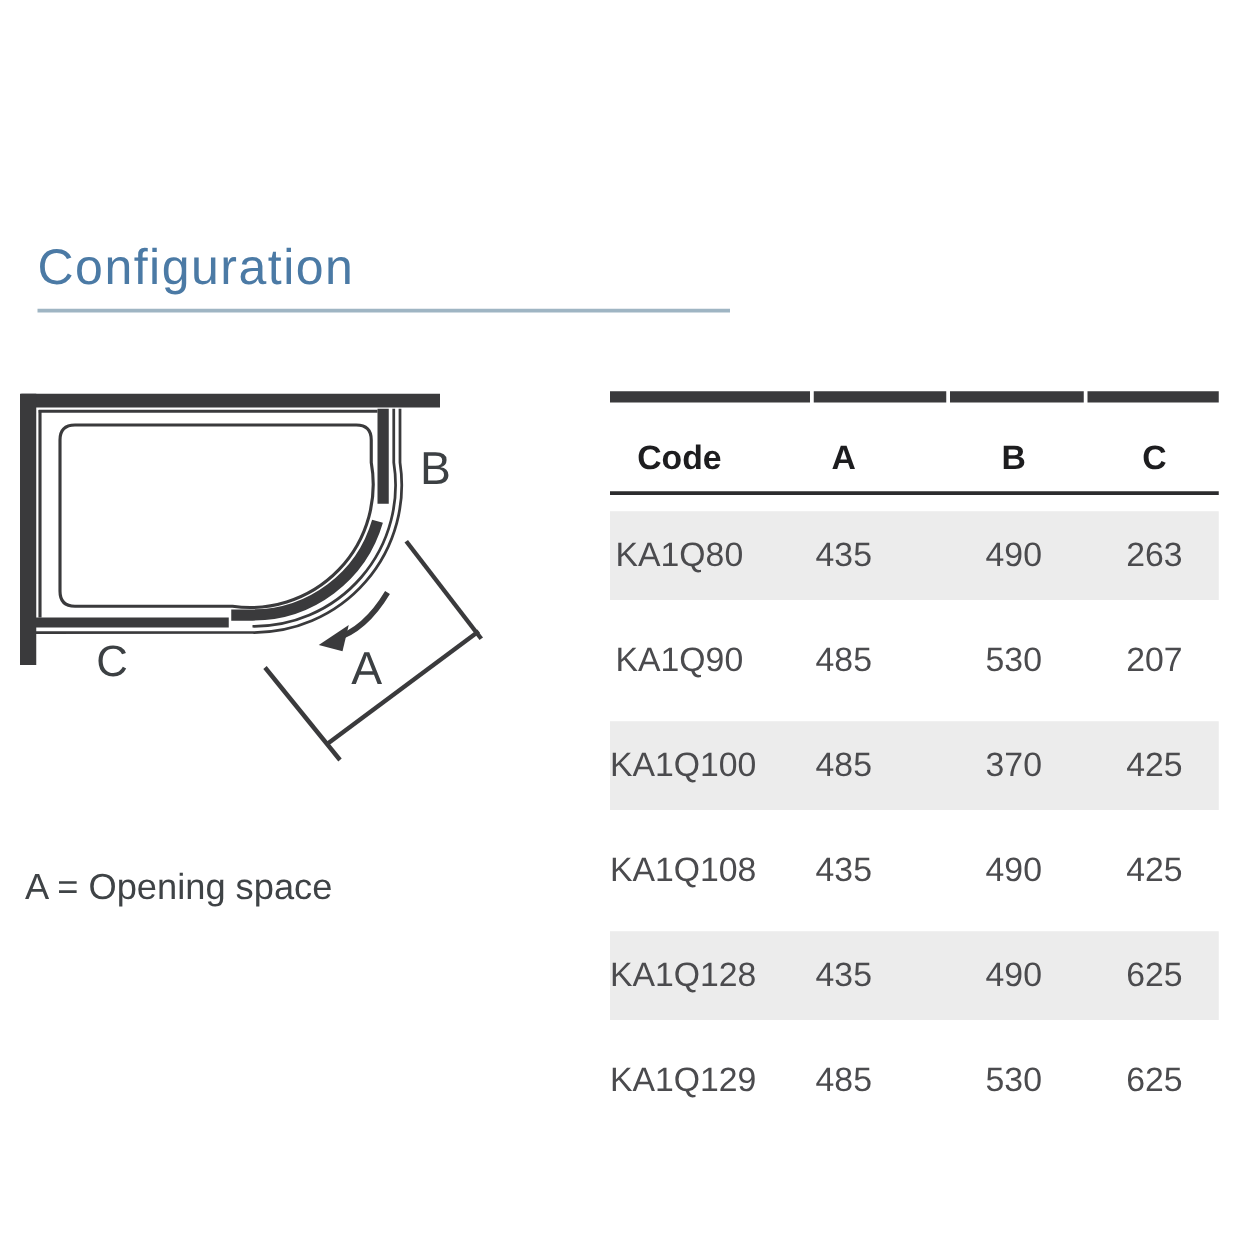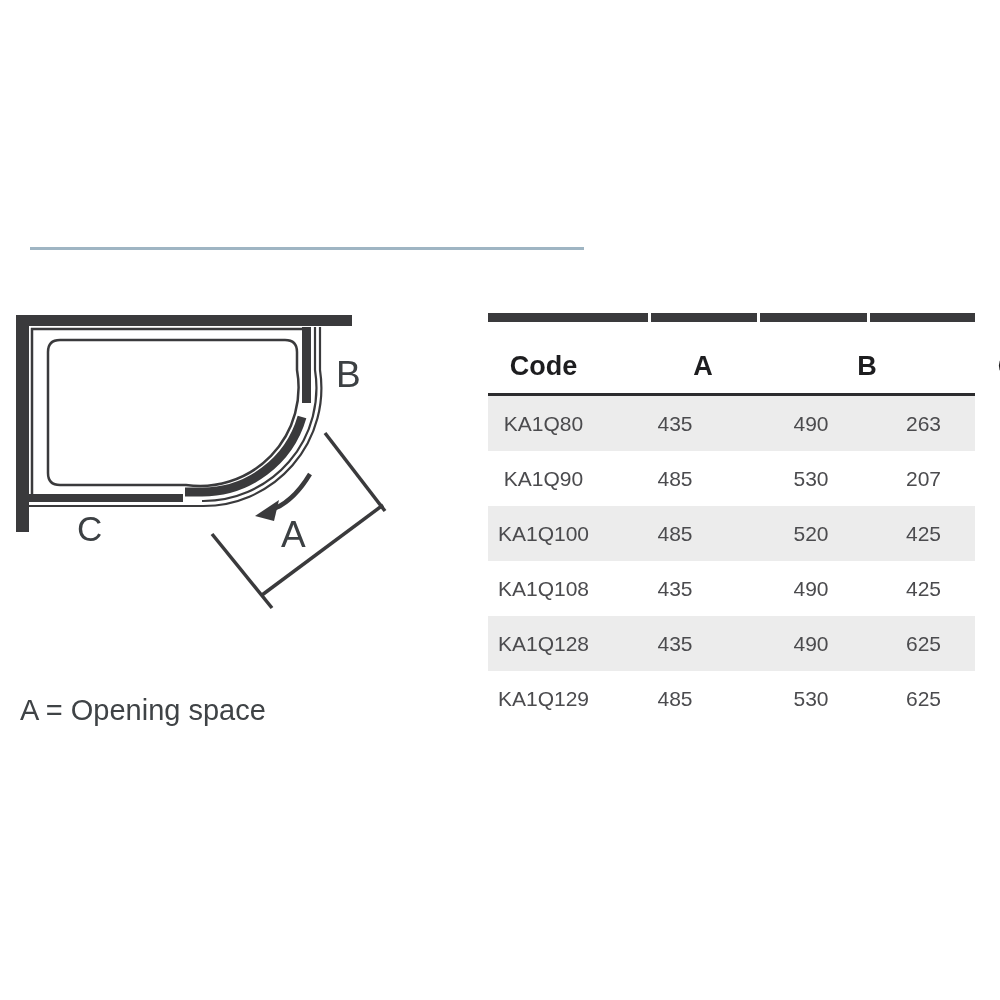--- a/index.html
+++ b/index.html
@@ -23,32 +23,33 @@
     position:absolute;left:20px;top:692px;
     font-size:29px;line-height:37.5px;color:#3f4346;
   }
   
   .spec-table{position:absolute;left:488px;top:313px;width:487px;}
   .topbar{display:flex;column-gap:3px;height:9px;}
   .topbar .seg{background:#3a3a3c;height:9px;}
   .seg1{width:160px;} .seg2{width:106px;} .seg3{width:107px;} .seg4{width:105px;}
   .cols{display:grid;grid-template-columns:111px 152px 120px 105px;align-items:center;}
   .thead{height:71px;box-sizing:border-box;padding-top:17px;
-    font-weight:bold;font-size:27px;color:#1d1d1f;gap:28px;}
+    font-weight:bold;font-size:27px;color:#1d1d1f;}
   .thead div{text-align:center;}
   .hline{height:3px;background:#2c2c2e;}
-  .trow{height:55px;font-size:21px;color:#4b4b4e;}
+  .trow{height:71px;font-size:27px;color:#4b4b4e;margin-top:13px;}
   .trow div{text-align:center;}
   .trow.alt{background:#ececec;}
 </style>
 </head>
 <body>
 
 <div class="page">
 
+  <div class="title">Configuration</div>
   <div class="title-underline"></div>
 
   <svg class="diagram" viewBox="0 300 440 340" width="440" height="340">
 
     <rect x="17" y="315" width="335" height="11" fill="#3a3a3c"></rect>
     <rect x="16" y="315" width="13" height="217" fill="#3a3a3c"></rect>
 
     <line x1="31" y1="329" x2="302" y2="329" stroke="#3a3a3c" stroke-width="2.5"></line>
     <line x1="32" y1="328" x2="32" y2="494" stroke="#3a3a3c" stroke-width="2.5"></line>
 
@@ -102,21 +103,21 @@
     </div>
     <div class="cols trow">
       <div>KA1Q90</div>
       <div>485</div>
       <div>530</div>
       <div>207</div>
     </div>
     <div class="cols trow alt">
       <div>KA1Q100</div>
       <div>485</div>
-      <div>520</div>
+      <div>370</div>
       <div>425</div>
     </div>
     <div class="cols trow">
       <div>KA1Q108</div>
       <div>435</div>
       <div>490</div>
       <div>425</div>
     </div>
     <div class="cols trow alt">
       <div>KA1Q128</div>

